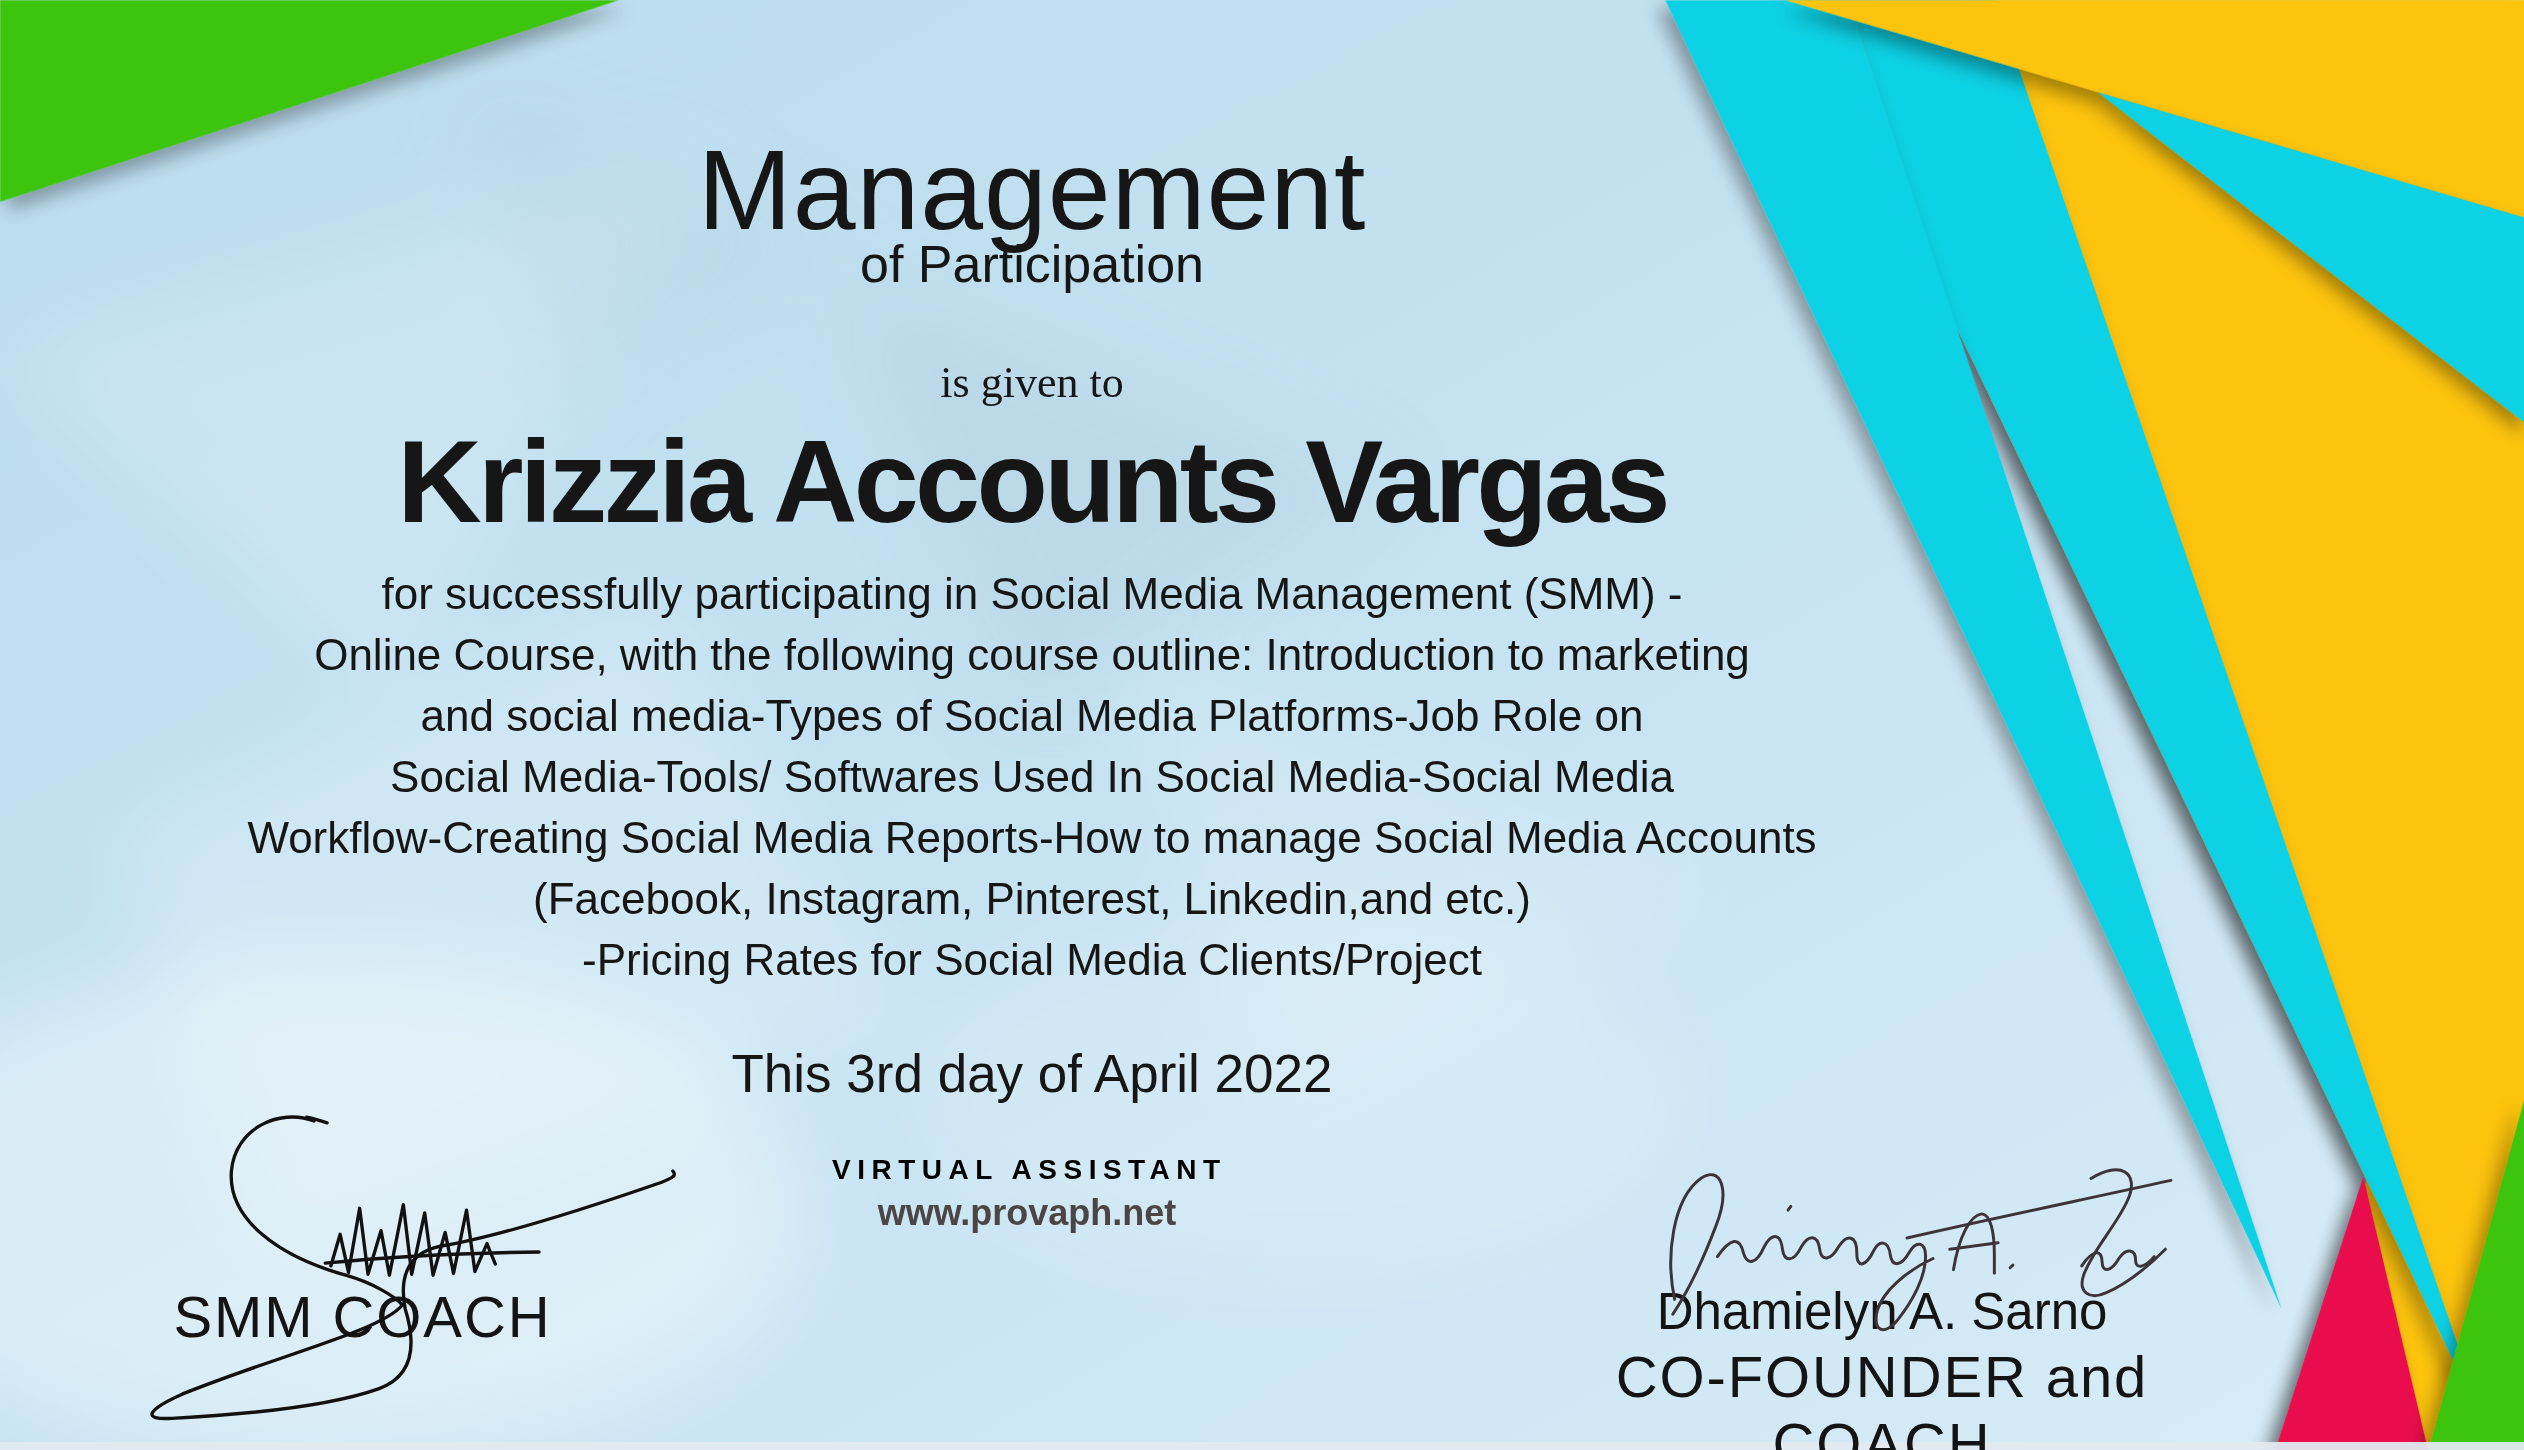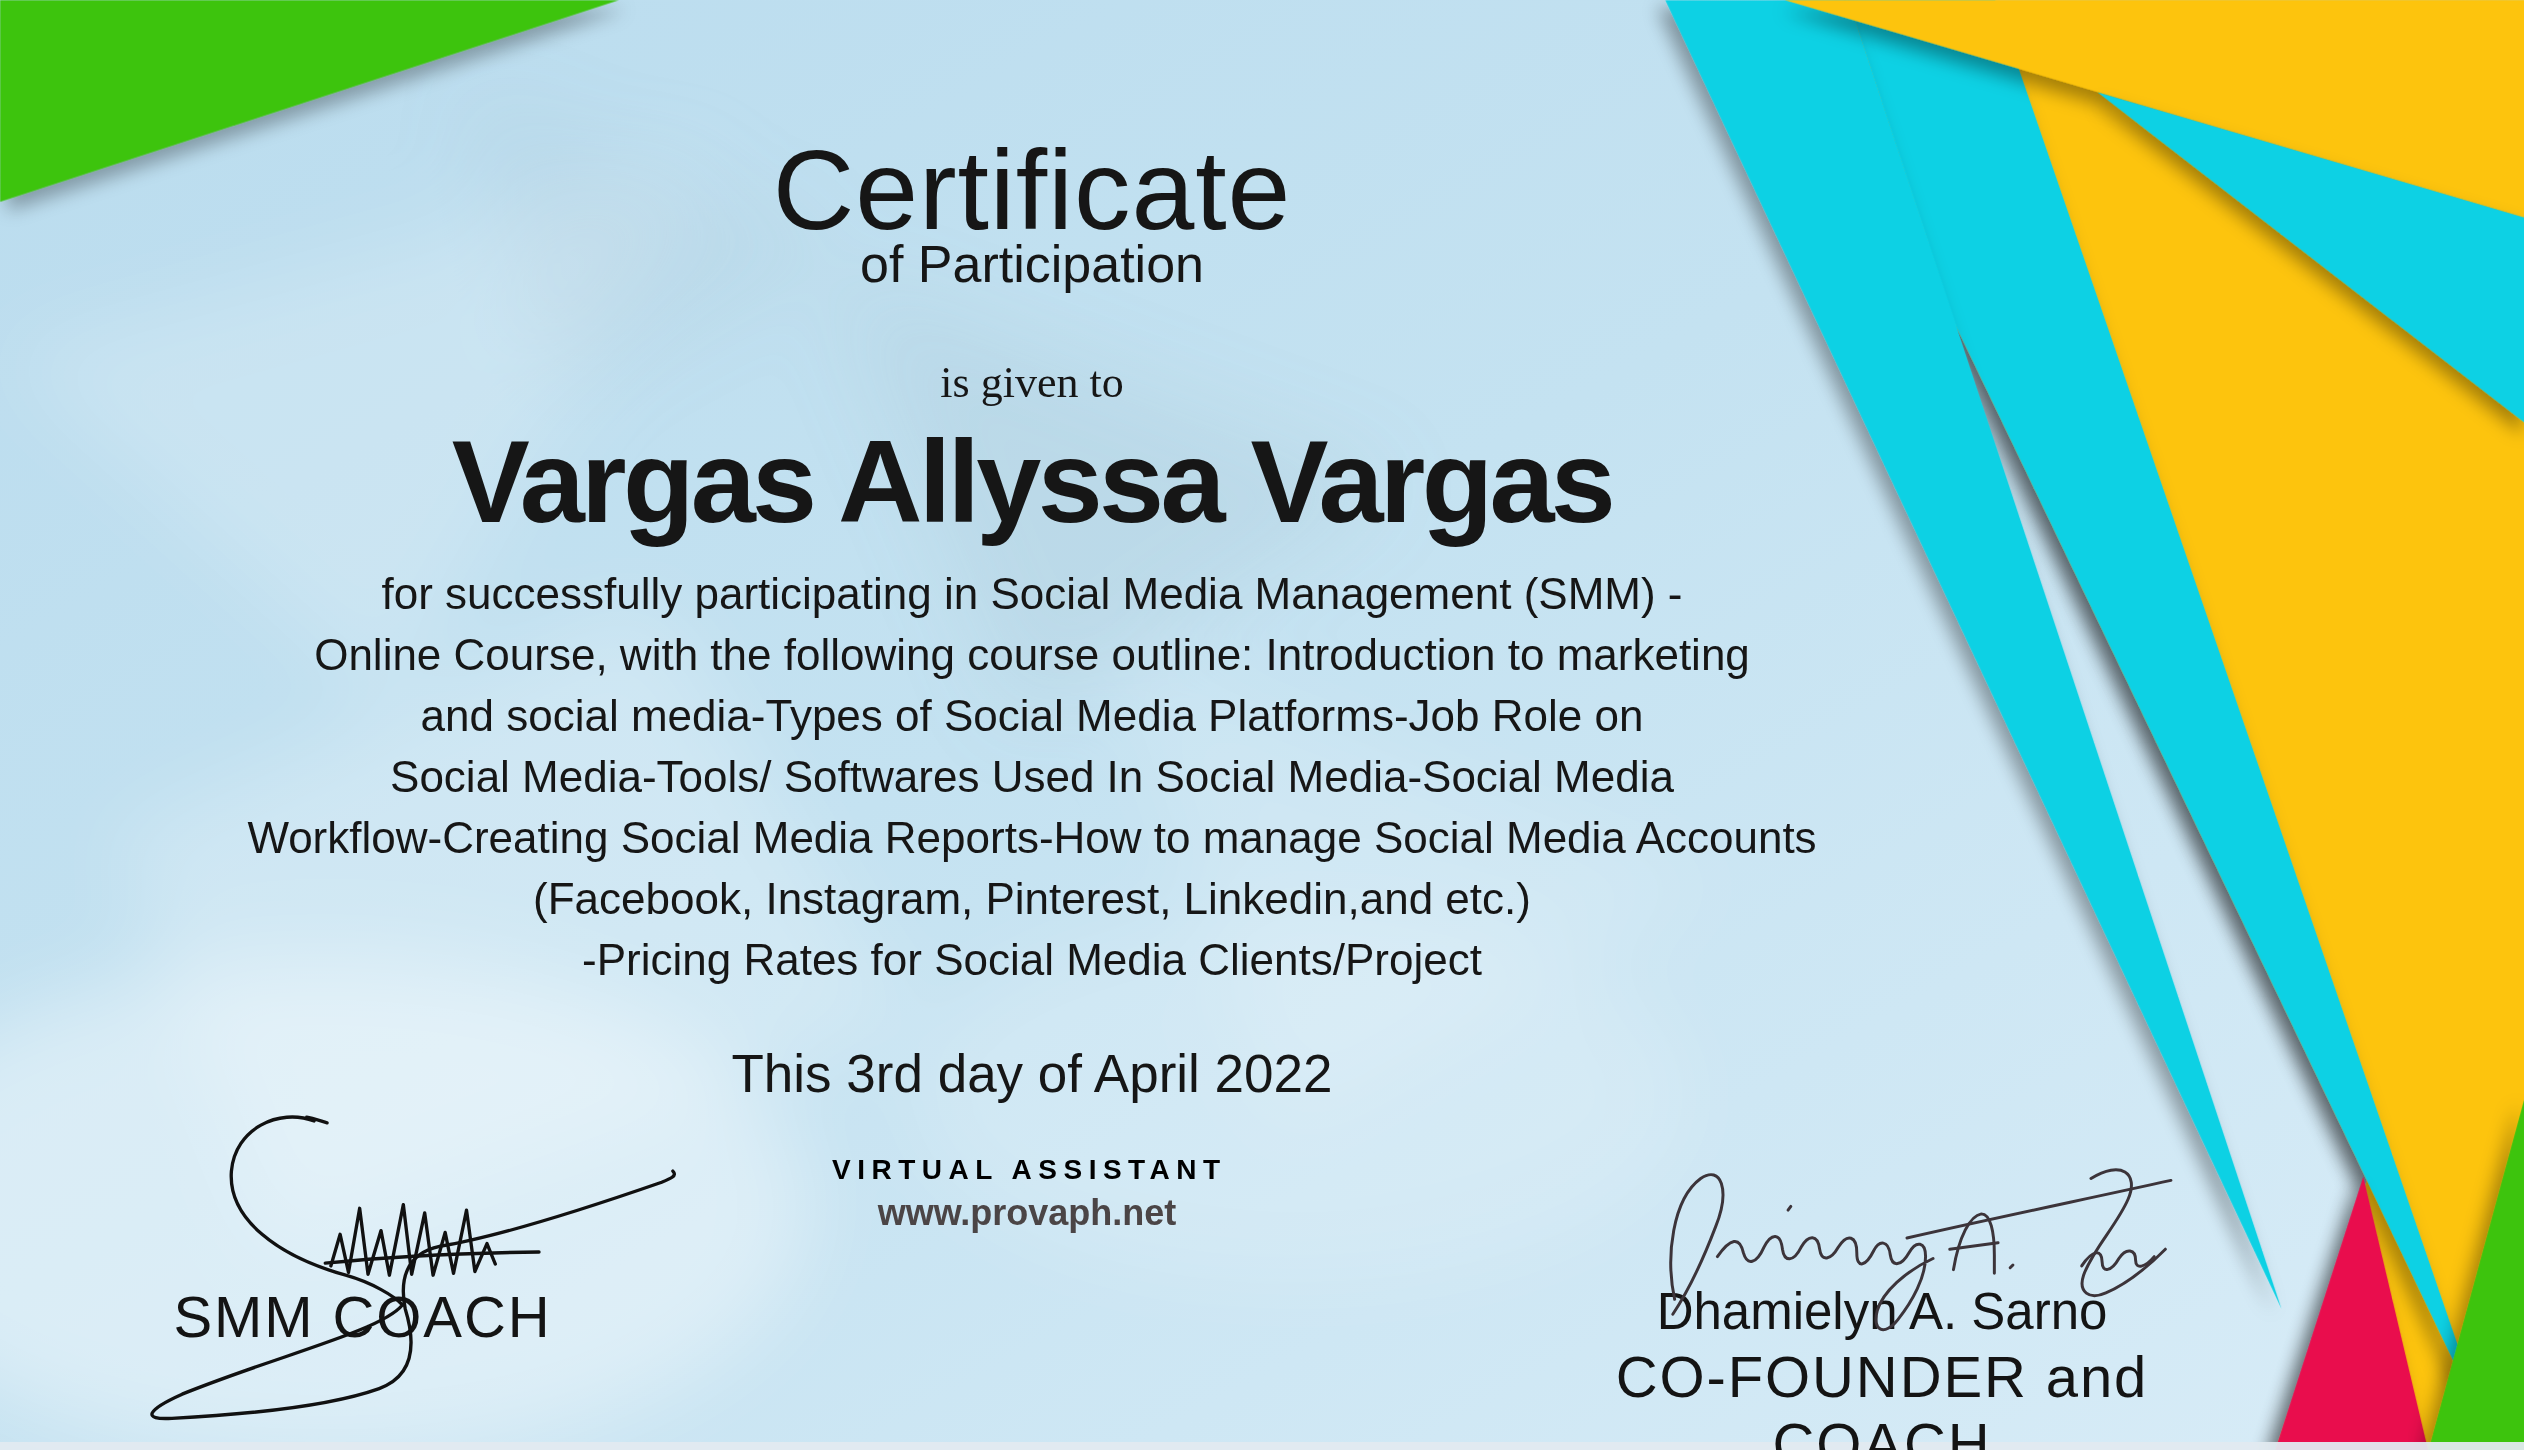--- a/index.html
+++ b/index.html
@@ -79,24 +79,24 @@
 
     <polygon points="2257,99 2717,234 2717,455" filter="url(#dsD)" fill="#10d1e4"></polygon>
 
     <polygon points="2543,1266 2448,1561 2613,1561" filter="url(#dsR)" fill="#e90d4d"></polygon>
 
     <polygon points="2717,1180 2717,1561 2613,1561" filter="url(#dsR)" fill="#3ec40e"></polygon>
 
     <rect x="0" y="1551" width="2717" height="10" fill="#e2eaf0" opacity="0.95"></rect>
   </svg>
 
-  <div class="ct" id="title">Certificate</div>
+  <div class="ct" id="title">Management</div>
   <div class="ct" id="subtitle">of Participation</div>
   <div class="ct" id="given">is given to</div>
-  <div class="ct" id="name">Vargas Allyssa Vargas</div>
+  <div class="ct" id="name">Krizzia Accounts Vargas</div>
   <div class="ct" id="body">
       <div class="bl"><span>for successfully participating in </span><span class="b">Social Media Management (SMM) -</span></div>
       <div class="bl"><span class="b">Online Course</span><span>, with the following course outline: Introduction to marketing</span></div>
       <div class="bl"><span>and social media-Types of Social Media Platforms-Job Role on</span></div>
       <div class="bl"><span>Social Media-Tools/ Softwares Used In Social Media-Social Media</span></div>
       <div class="bl"><span>Workflow-Creating Social Media Reports-How to manage Social Media Accounts</span></div>
       <div class="bl"><span>(Facebook, Instagram, Pinterest, Linkedin,and etc.)</span></div>
       <div class="bl"><span>-Pricing Rates for Social Media Clients/Project</span></div>
     </div>
   <div class="ct" id="date">This 3rd day of April 2022</div>

